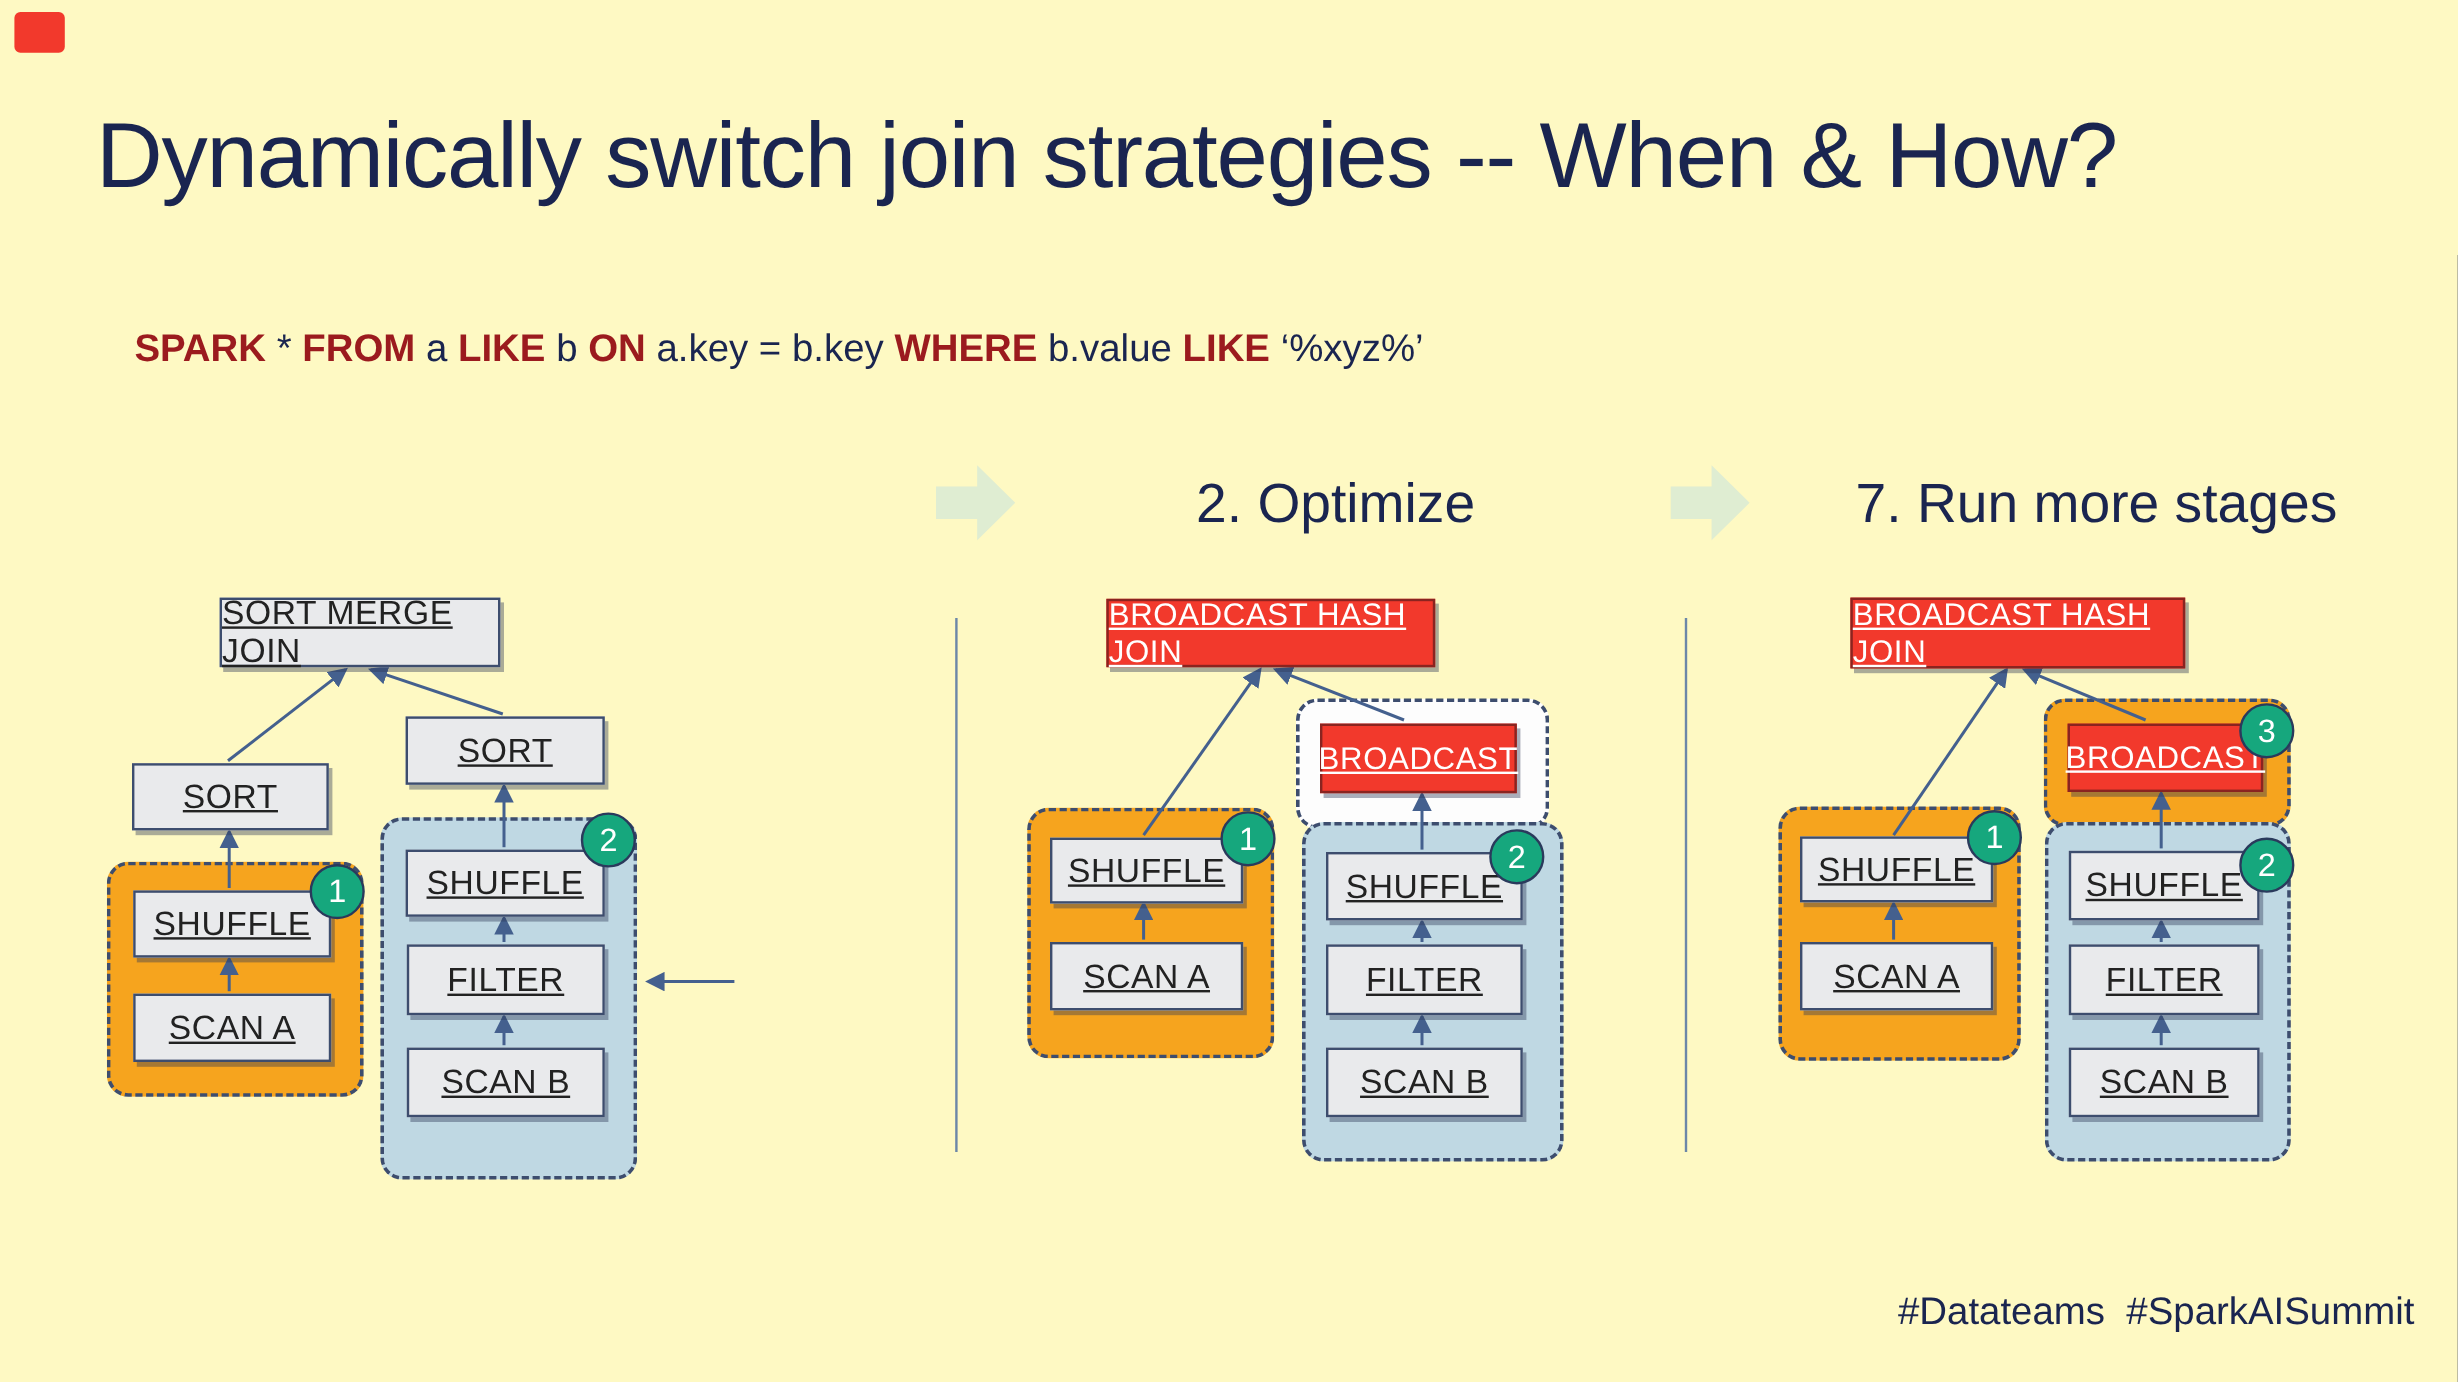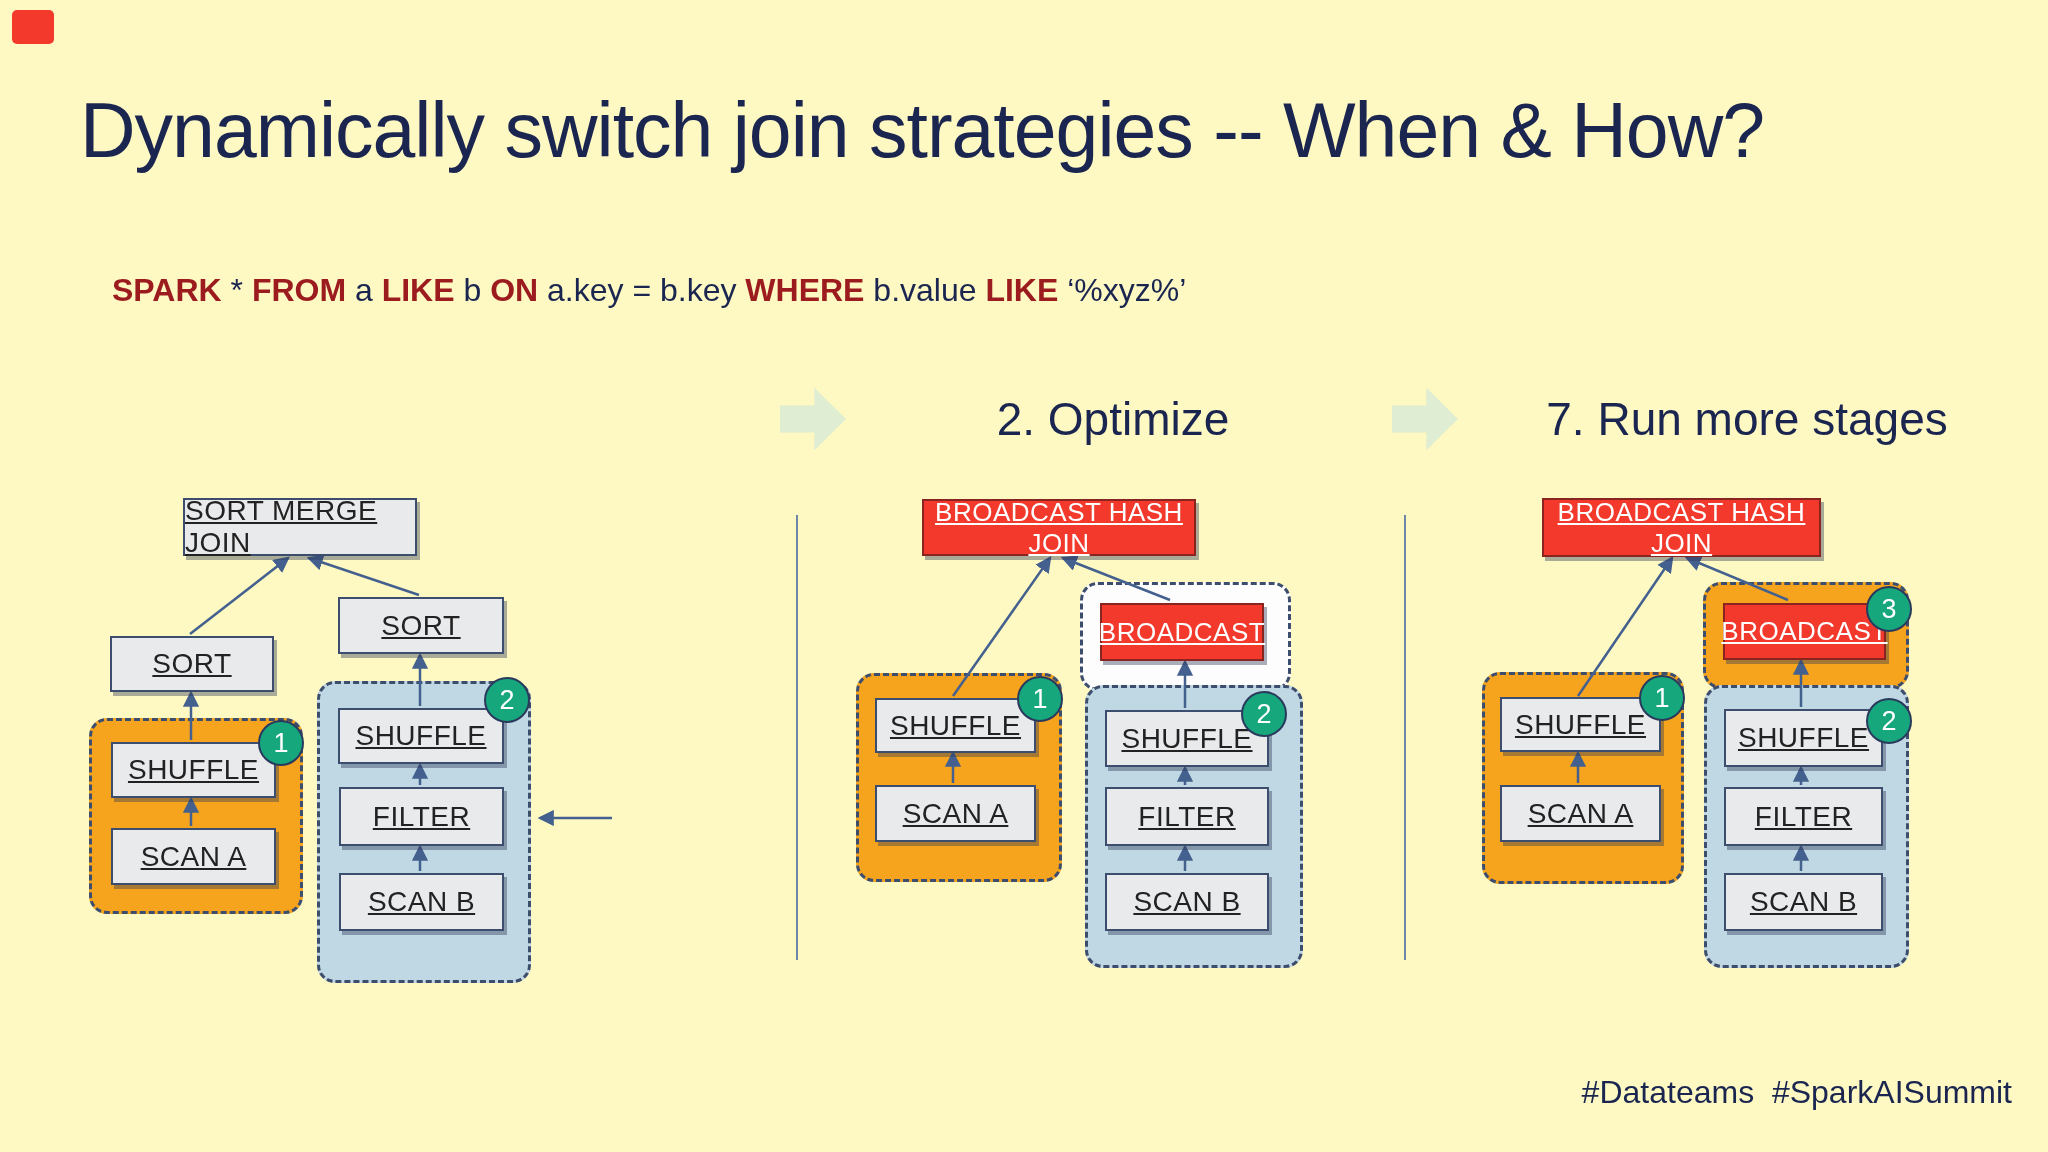--- a/index.html
+++ b/index.html
@@ -16,21 +16,21 @@
          clip-path:polygon(0 30%,52% 30%,52% 4%,100% 50%,52% 96%,52% 70%,0 70%);
          filter:drop-shadow(2px 3px 2px rgba(110,130,100,.45));}
   .divider{position:absolute;top:515px;width:2px;height:445px;background:var(--divider);}
   .group{position:absolute;border:3px dashed var(--box-border);border-radius:18px;z-index:1;}
   .group.orange{background:var(--orange);}
   .group.blue{background:var(--blue);}
   .group.white{background:#fdfdfd;}
   .box{position:absolute;display:flex;align-items:center;justify-content:center;z-index:3;
        background:var(--box-fill);border:2px solid var(--box-border);
        box-shadow:3px 4px 0 rgba(44,56,86,.40);font-size:28px;letter-spacing:.5px;color:var(--text-dark);text-decoration:underline;}
-  .box.red{background:var(--red);border-color:var(--red-border);color:#fff;font-size:26px;text-align:center;}
+  .box.red{background:var(--red);border-color:var(--red-border);color:#fff;font-size:26px;}
   .badge{position:absolute;width:42px;height:42px;border-radius:50%;z-index:4;
          background:var(--green-badge);border:2px solid #2A3A5C;color:#fff;
          display:flex;align-items:center;justify-content:center;font-size:27px;font-weight:500;}
   .connectors{position:absolute;left:0;top:0;z-index:2;pointer-events:none;}
   .connectors line{stroke:var(--line);stroke-width:2.5px;}
   .ah{fill:var(--line);}
   .note{position:absolute;left:617px;top:745px;font-size:30px;line-height:39px;color:#2b2b2b;}
   .note .hot{color:var(--hot-red);font-weight:700;}
   .logo{position:absolute;left:80px;top:1070px;font-size:37px;color:var(--logo-red);letter-spacing:.5px;}
   .logo .strong{font-weight:700;}

